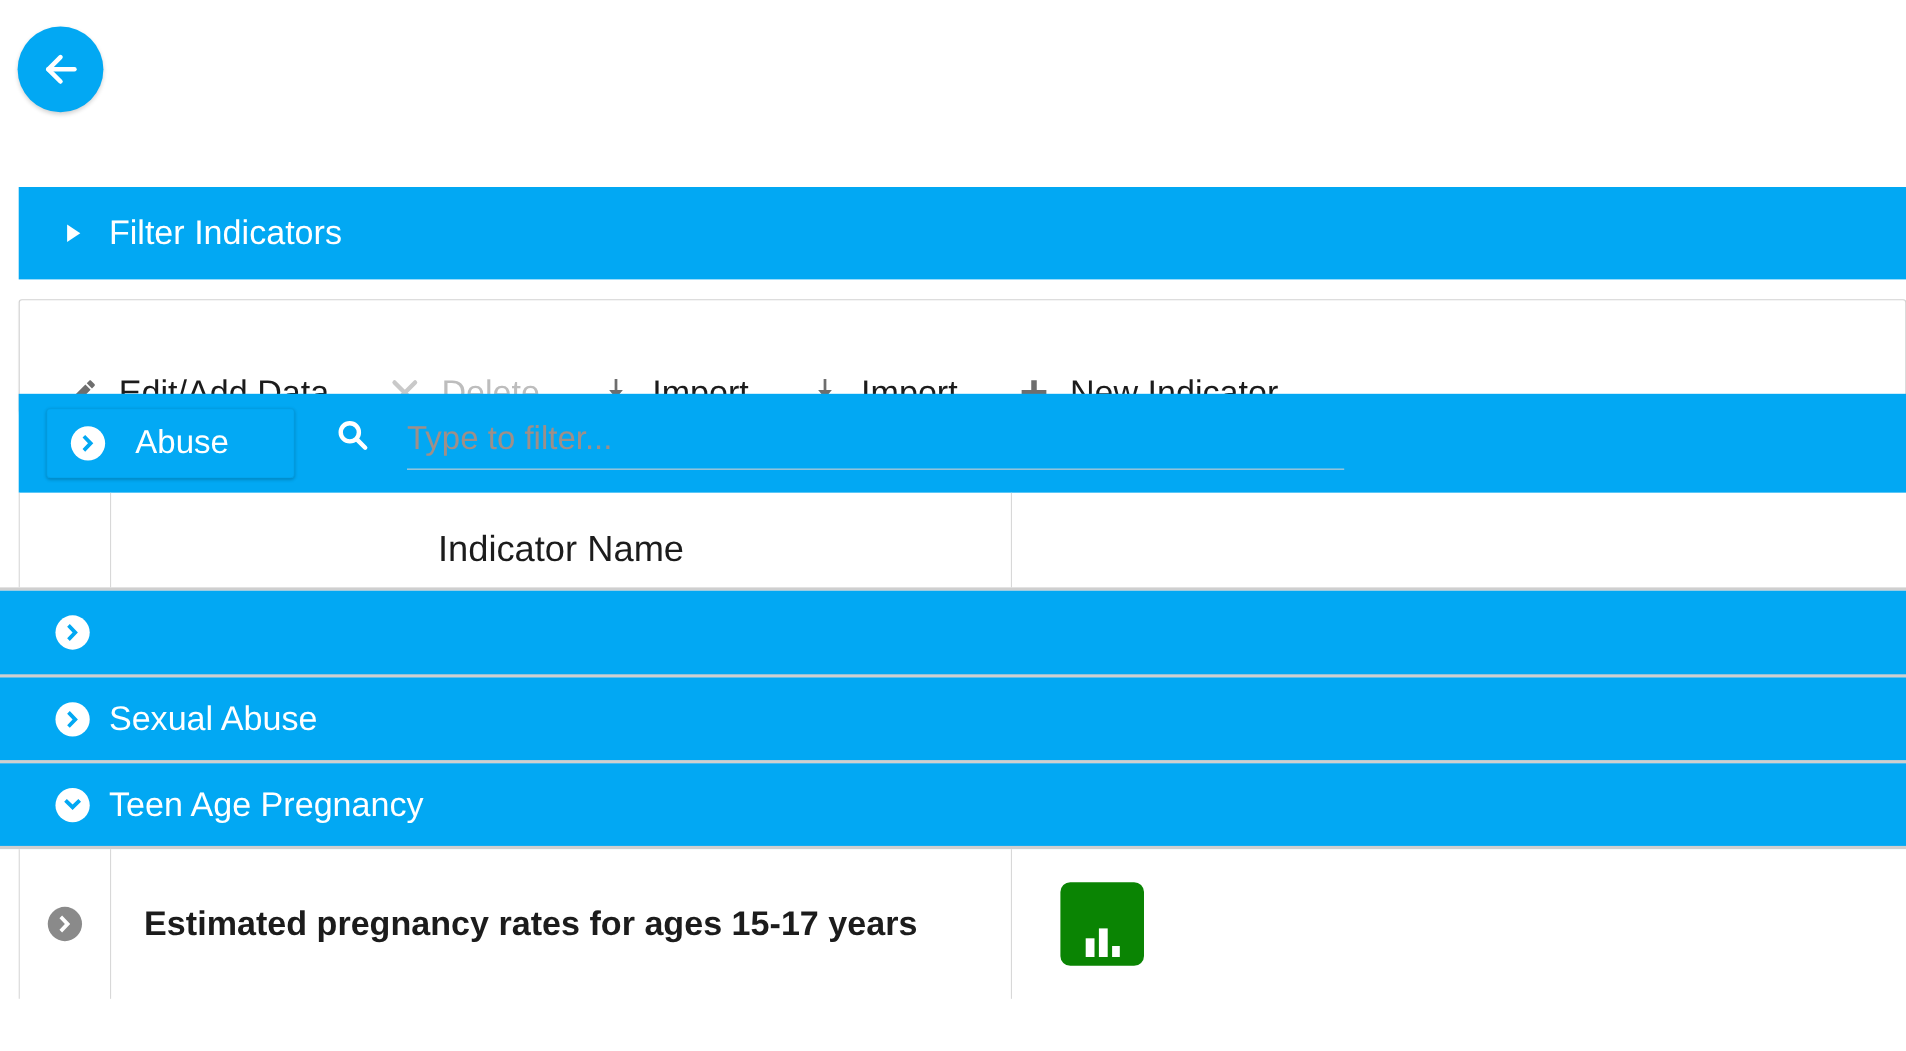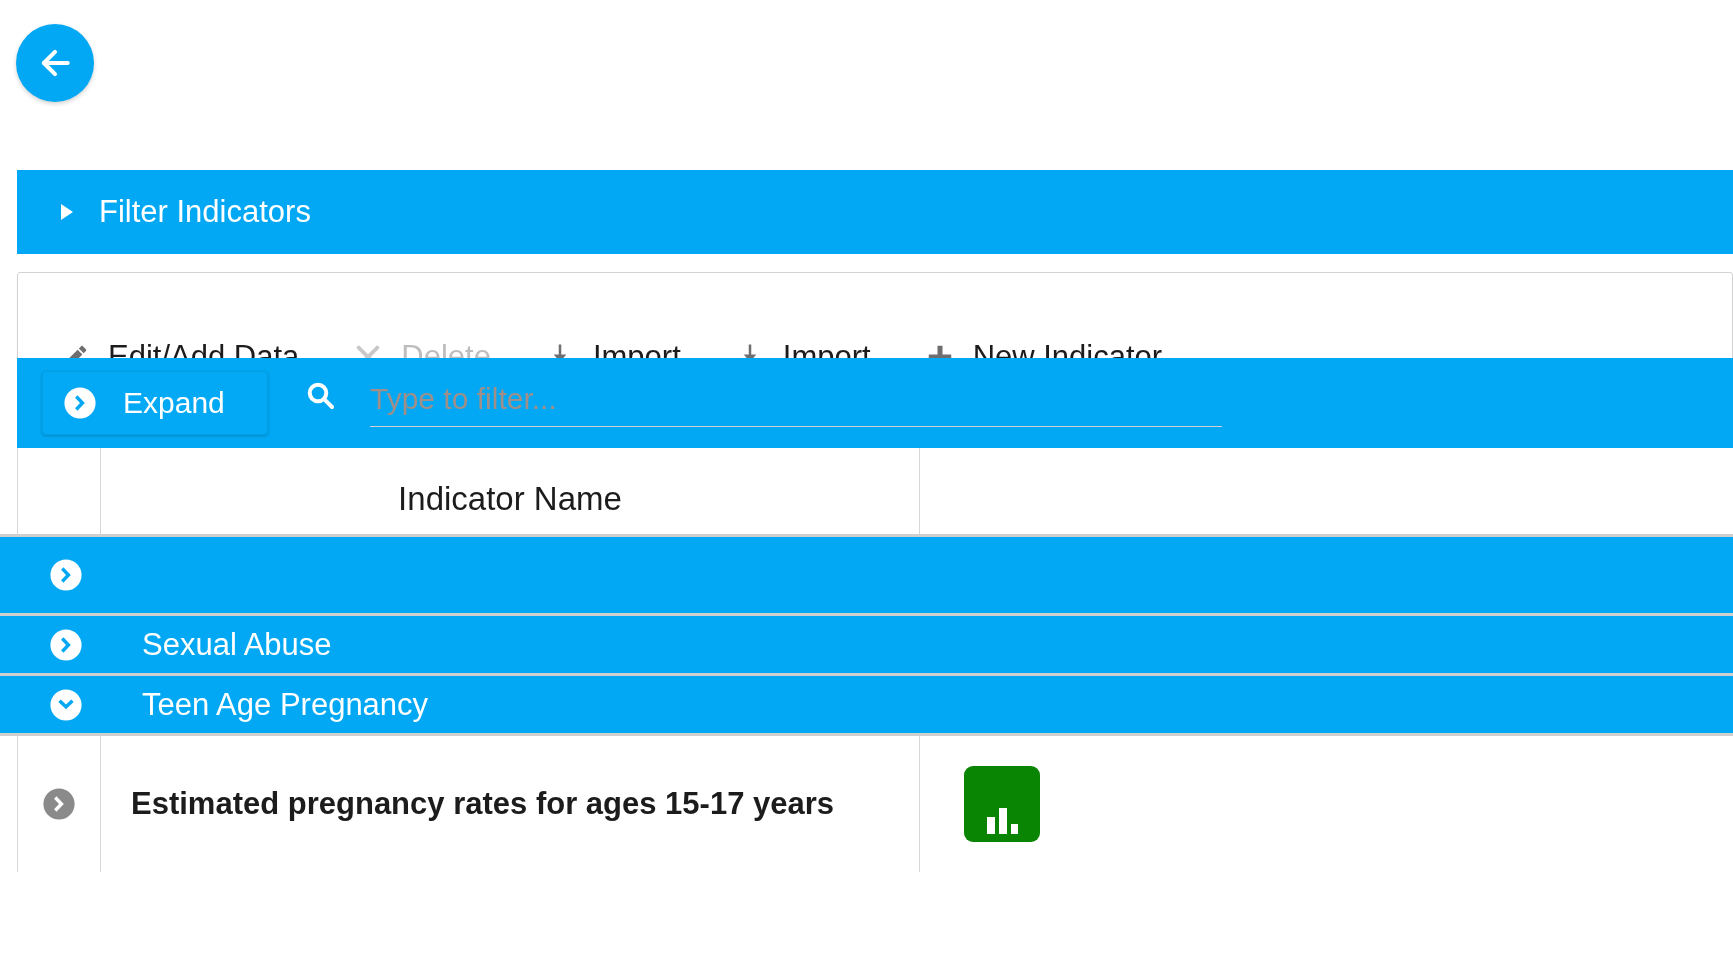--- a/index.html
+++ b/index.html
@@ -151,21 +151,21 @@
   .th-label { font-size: 33px; color: #1c1c1c; }
 
   .group-row {
     display: flex; align-items: center;
     background: #02a8f3;
     border-bottom: 3px solid #cfcfcf;
     cursor: pointer;
     padding-left: 17px;
   }
   .group-row.h1 { height: 79px; }
-  .group-row.h2 { height: 60px; gap: 43px; }
+  .group-row.h2 { height: 78px; }
   .group-row .grp-toggle { width: 34px; height: 34px; margin-left: 32px; flex:0 0 auto; }
   .group-row .grp-toggle svg { display:block; }
   .group-row .grp-label {
     margin-left: 16px;
     color: #ffffff;
     font-size: 31px;
     white-space: nowrap;
   }
 
   .data-row {
@@ -279,21 +279,21 @@
   </div>
 
   <div class="strip">
     <div class="expand-btn">
       <span class="expand-ico">
         <svg width="34" height="34" viewBox="0 0 24 24">
           <circle cx="12" cy="12" r="11" fill="#ffffff"></circle>
           <path d="M10.2 6.6l5.2 5.4-5.2 5.4-1.7-1.7 3.5-3.7-3.5-3.7z" fill="#02a8f3"></path>
         </svg>
       </span>
-      <span class="expand-label">Expand</span>
+      <span class="expand-label">Abuse</span>
     </div>
 
     <div class="search-wrap">
       <span class="search-ico">
         <svg width="32" height="32" viewBox="0 0 24 24" fill="none" stroke="#ffffff" stroke-width="3">
           <circle cx="10.5" cy="10.5" r="6.2"></circle>
           <line x1="15.3" y1="15.3" x2="21" y2="21" stroke-linecap="round"></line>
         </svg>
       </span>
       <input class="search-field" type="text" placeholder="Type to filter..." style="">

